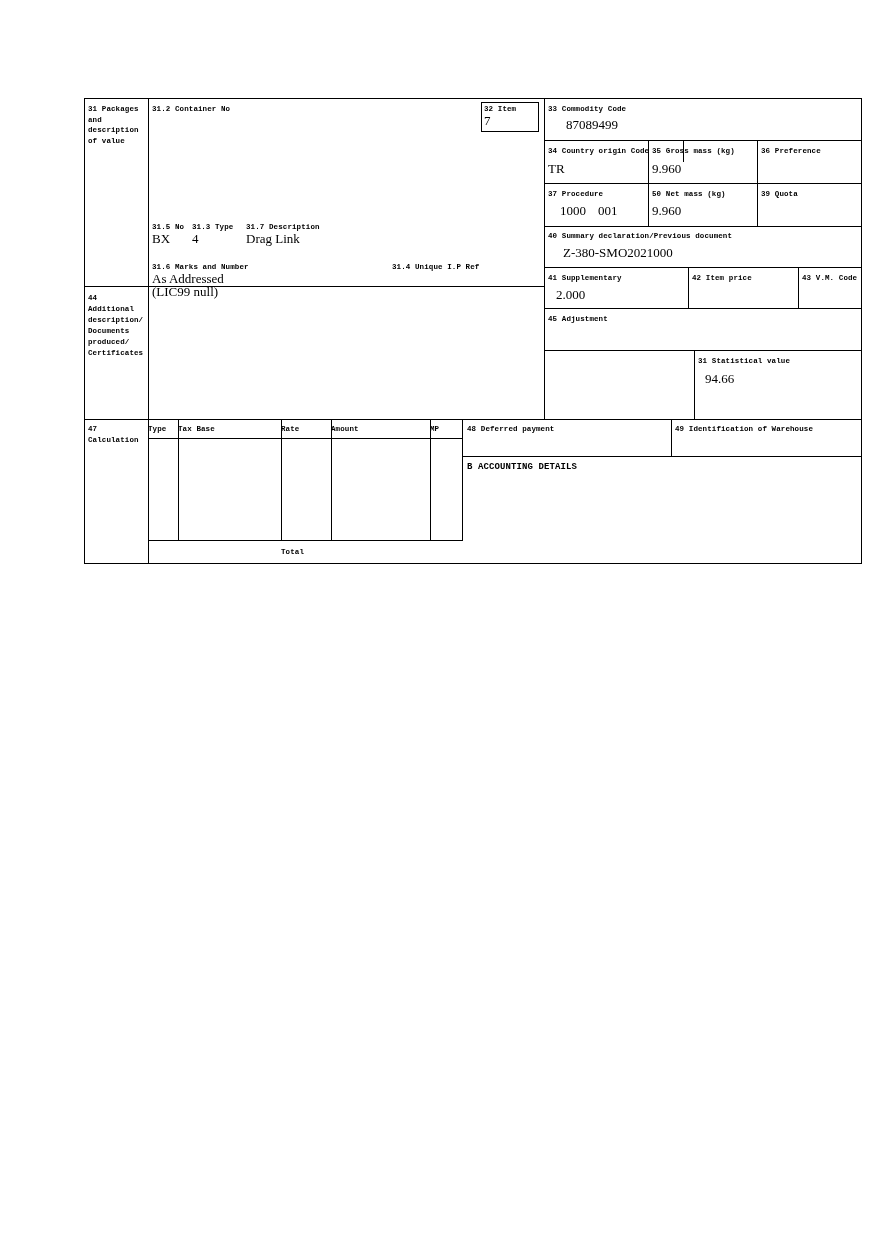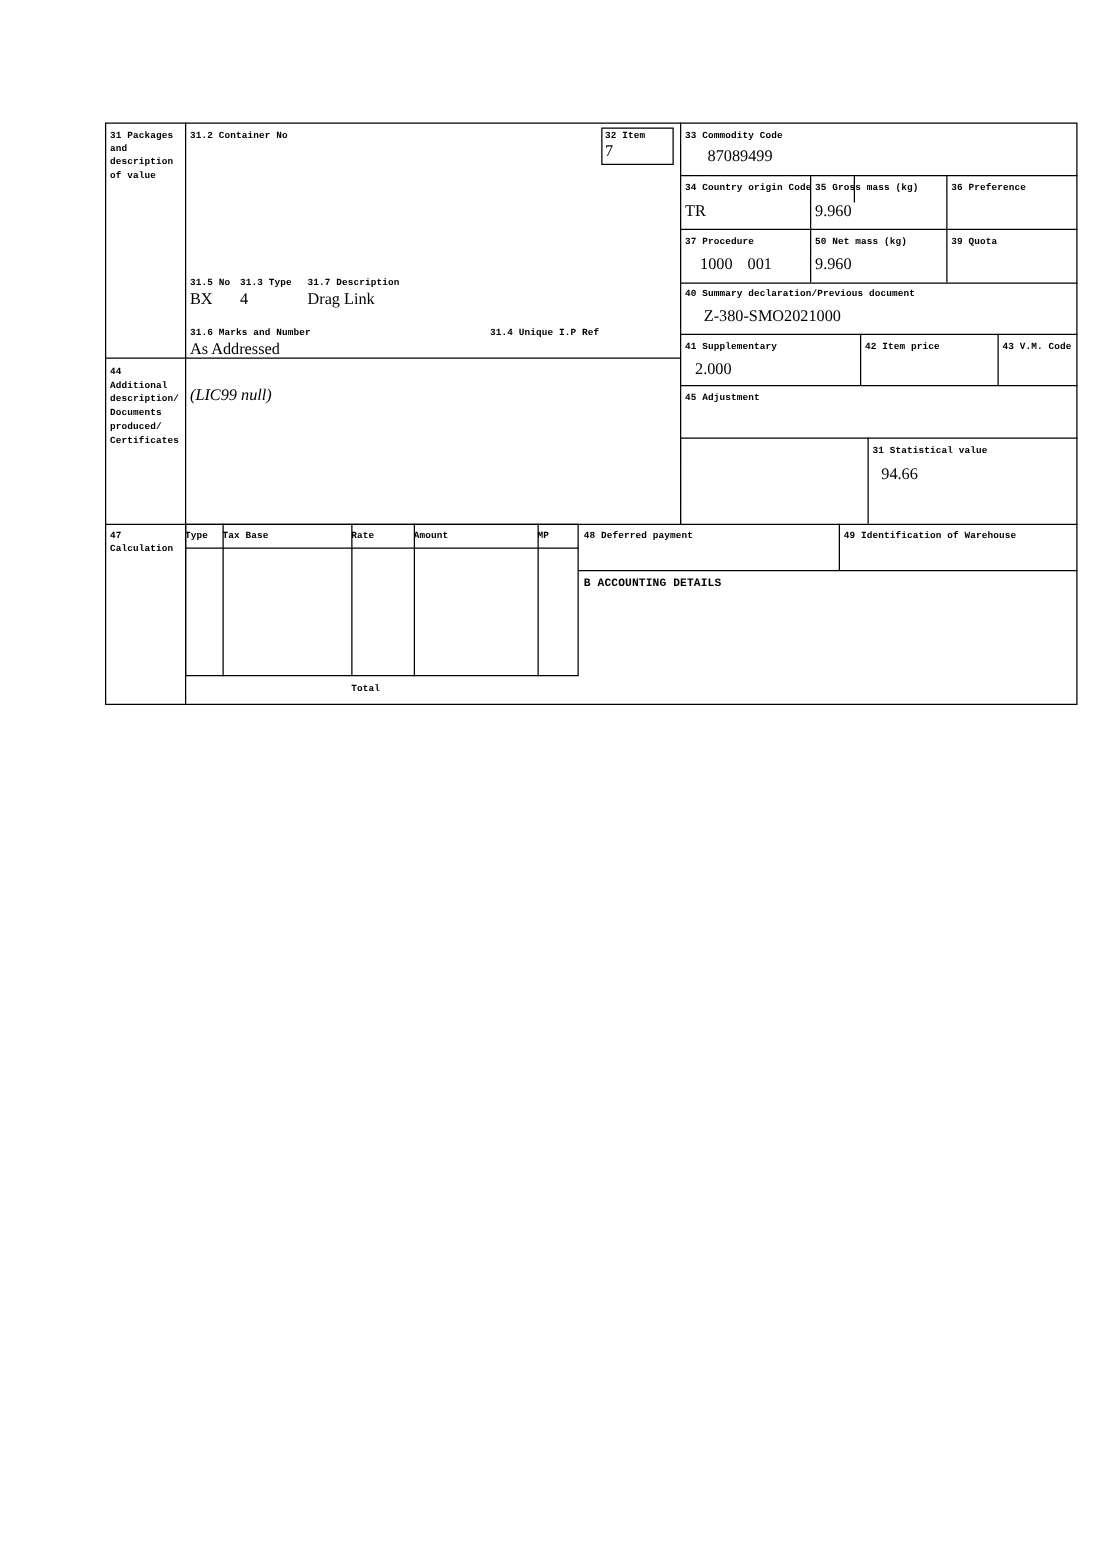--- a/index.html
+++ b/index.html
@@ -205,21 +205,21 @@
   <div class="dotline" style="left:544px; top:350px; height:69px;"></div>
 
   <div class="lbl" style="left:88px; top:293px; width:58px; line-height:11px;">
     <div>44</div>
     <div>Additional</div>
     <div>description/</div>
     <div>Documents</div>
     <div>produced/</div>
     <div>Certificates</div>
   </div>
-  <div class="val" style="left:152px; top:308px; font-size:13px;font-style:italic;">(LIC99 null)</div>
+  <div class="val" style="left:152px; top:284px; font-size:13px;">(LIC99 null)</div>
 
   <div class="lbl" style="left:88px; top:424px; width:58px; line-height:11px;">
     <div>47</div>
     <div>Calculation</div>
   </div>
 
   <div class="cellbox" style="left:148px; top:419px; width:315px; height:122px;"></div>
 
   <div class="line hline" style="left:148px; top:438px; width:315px;"></div>
 

